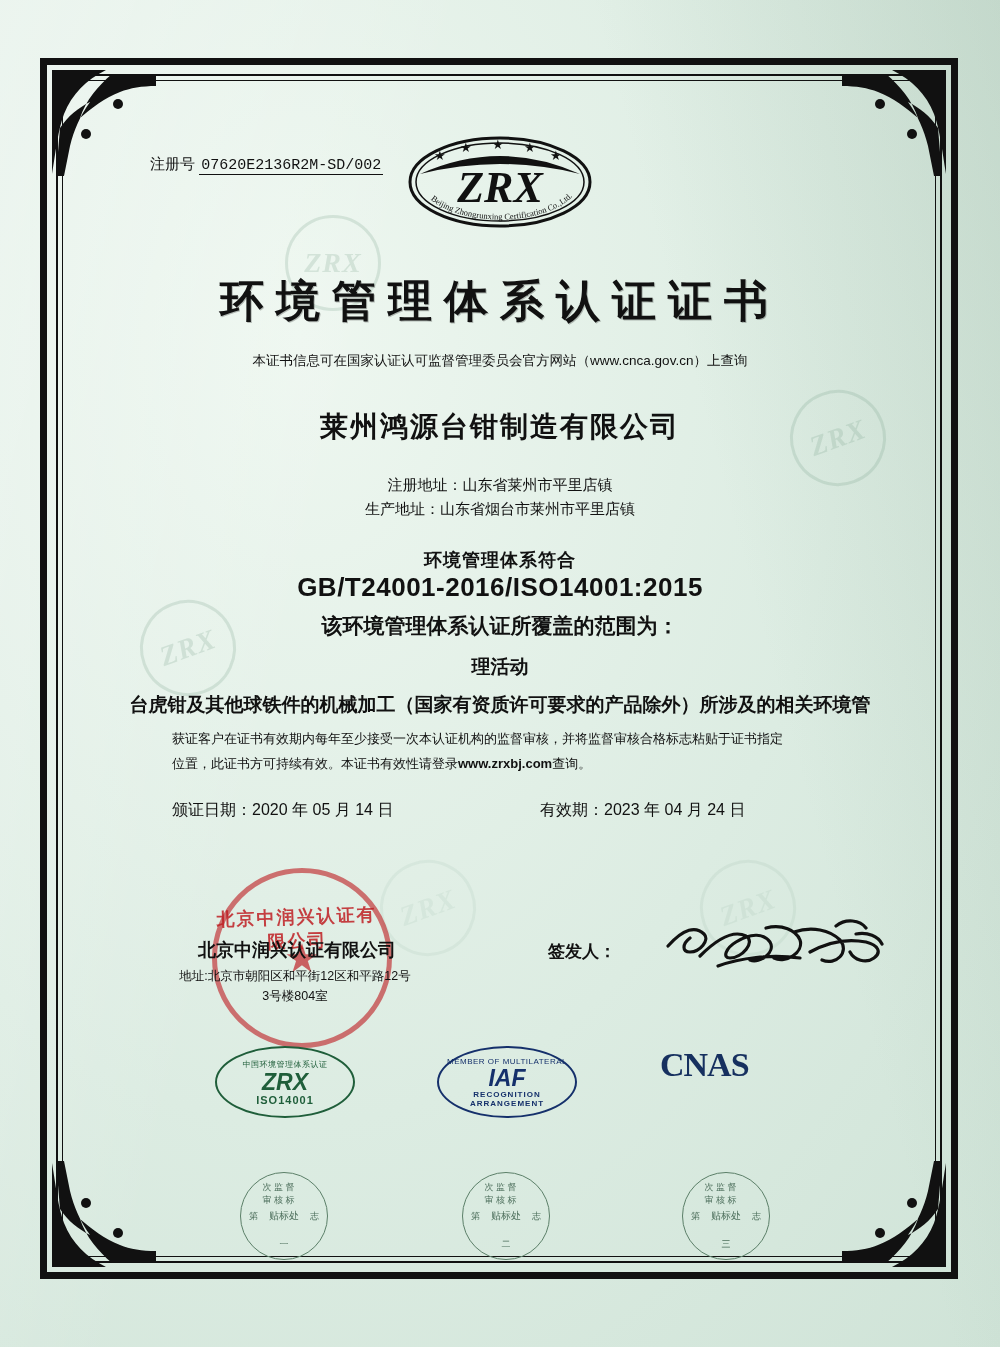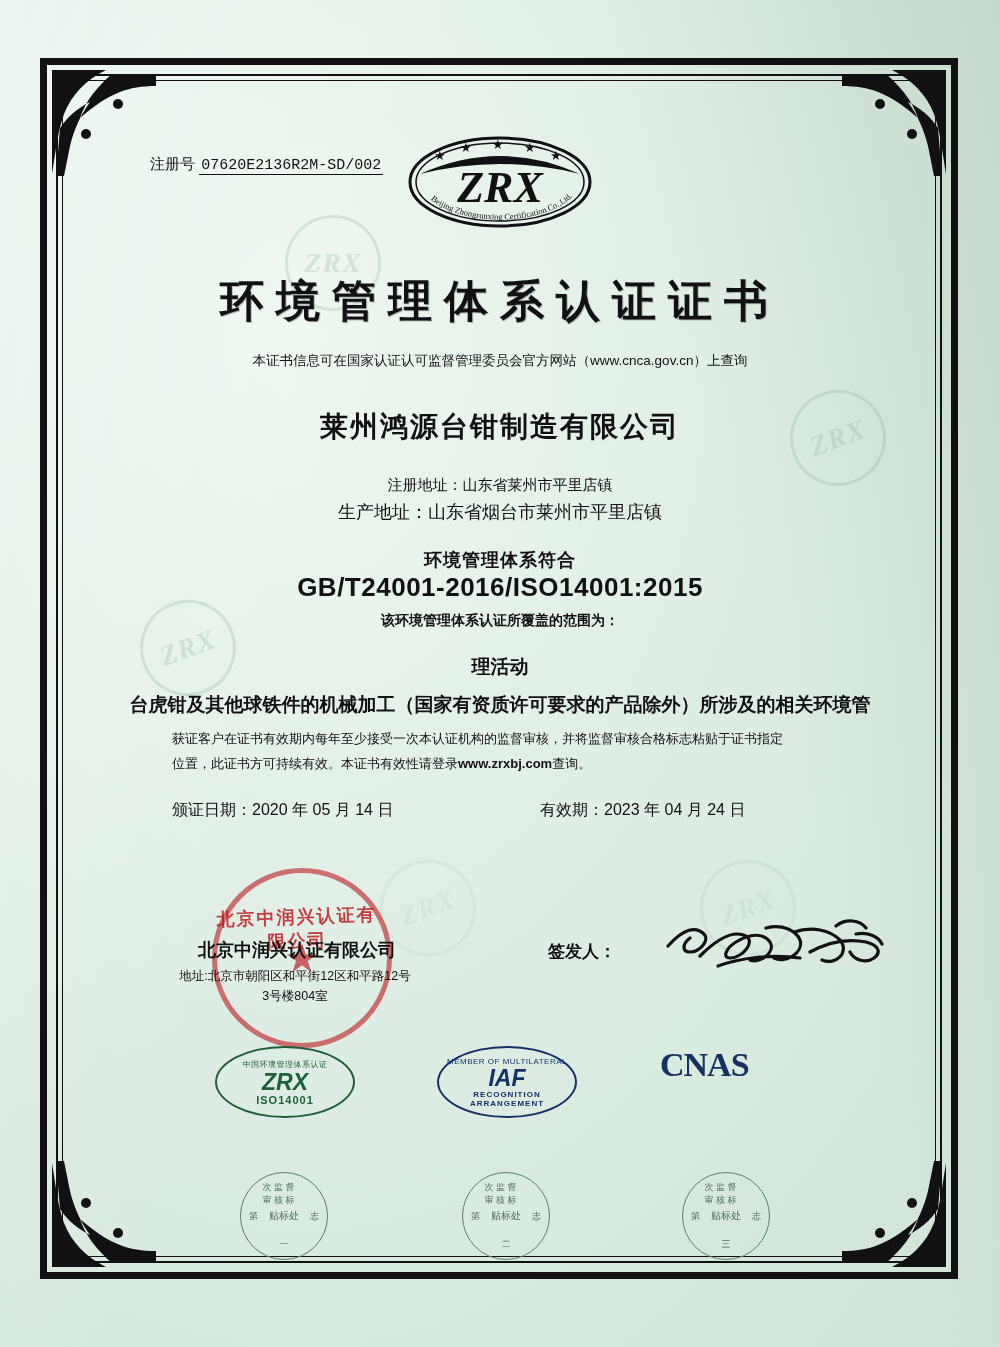--- a/index.html
+++ b/index.html
@@ -95,33 +95,33 @@
   .credit{
     position:absolute;left:0;right:0;top:444px;text-align:center;
     font-size:13px;color:#111;
   }
   .addr1{
     position:absolute;left:0;right:0;top:476px;text-align:center;
     font-size:15px;color:#111;
   }
   .addr2{
     position:absolute;left:0;right:0;top:500px;text-align:center;
-    font-size:18px;color:#111;
+    font-size:15px;color:#111;
   }
   .conform{
     position:absolute;left:0;right:0;top:548px;text-align:center;
     font-weight:bold;font-size:18px;letter-spacing:1px;color:#111;
   }
   .standard{
     position:absolute;left:0;right:0;top:572px;text-align:center;
     font-weight:bold;font-size:26px;letter-spacing:.5px;color:#111;
   }
   .scope-label{
     position:absolute;left:0;right:0;top:612px;text-align:center;
-    font-weight:bold;font-size:14px;color:#111;font-family:Liberation Mono, monospace;
+    font-weight:bold;font-size:21px;color:#111;font-family:Liberation Mono, monospace;
   }
   .scope-body{
     position:absolute;left:110px;right:110px;top:648px;
     text-align:center;font-weight:bold;font-size:19px;line-height:38px;color:#111;
   }
   .note{
     position:absolute;left:172px;right:168px;top:726px;
     font-size:13px;line-height:25px;color:#111;text-align:left;
   }
   .note b{font-weight:bold;}

